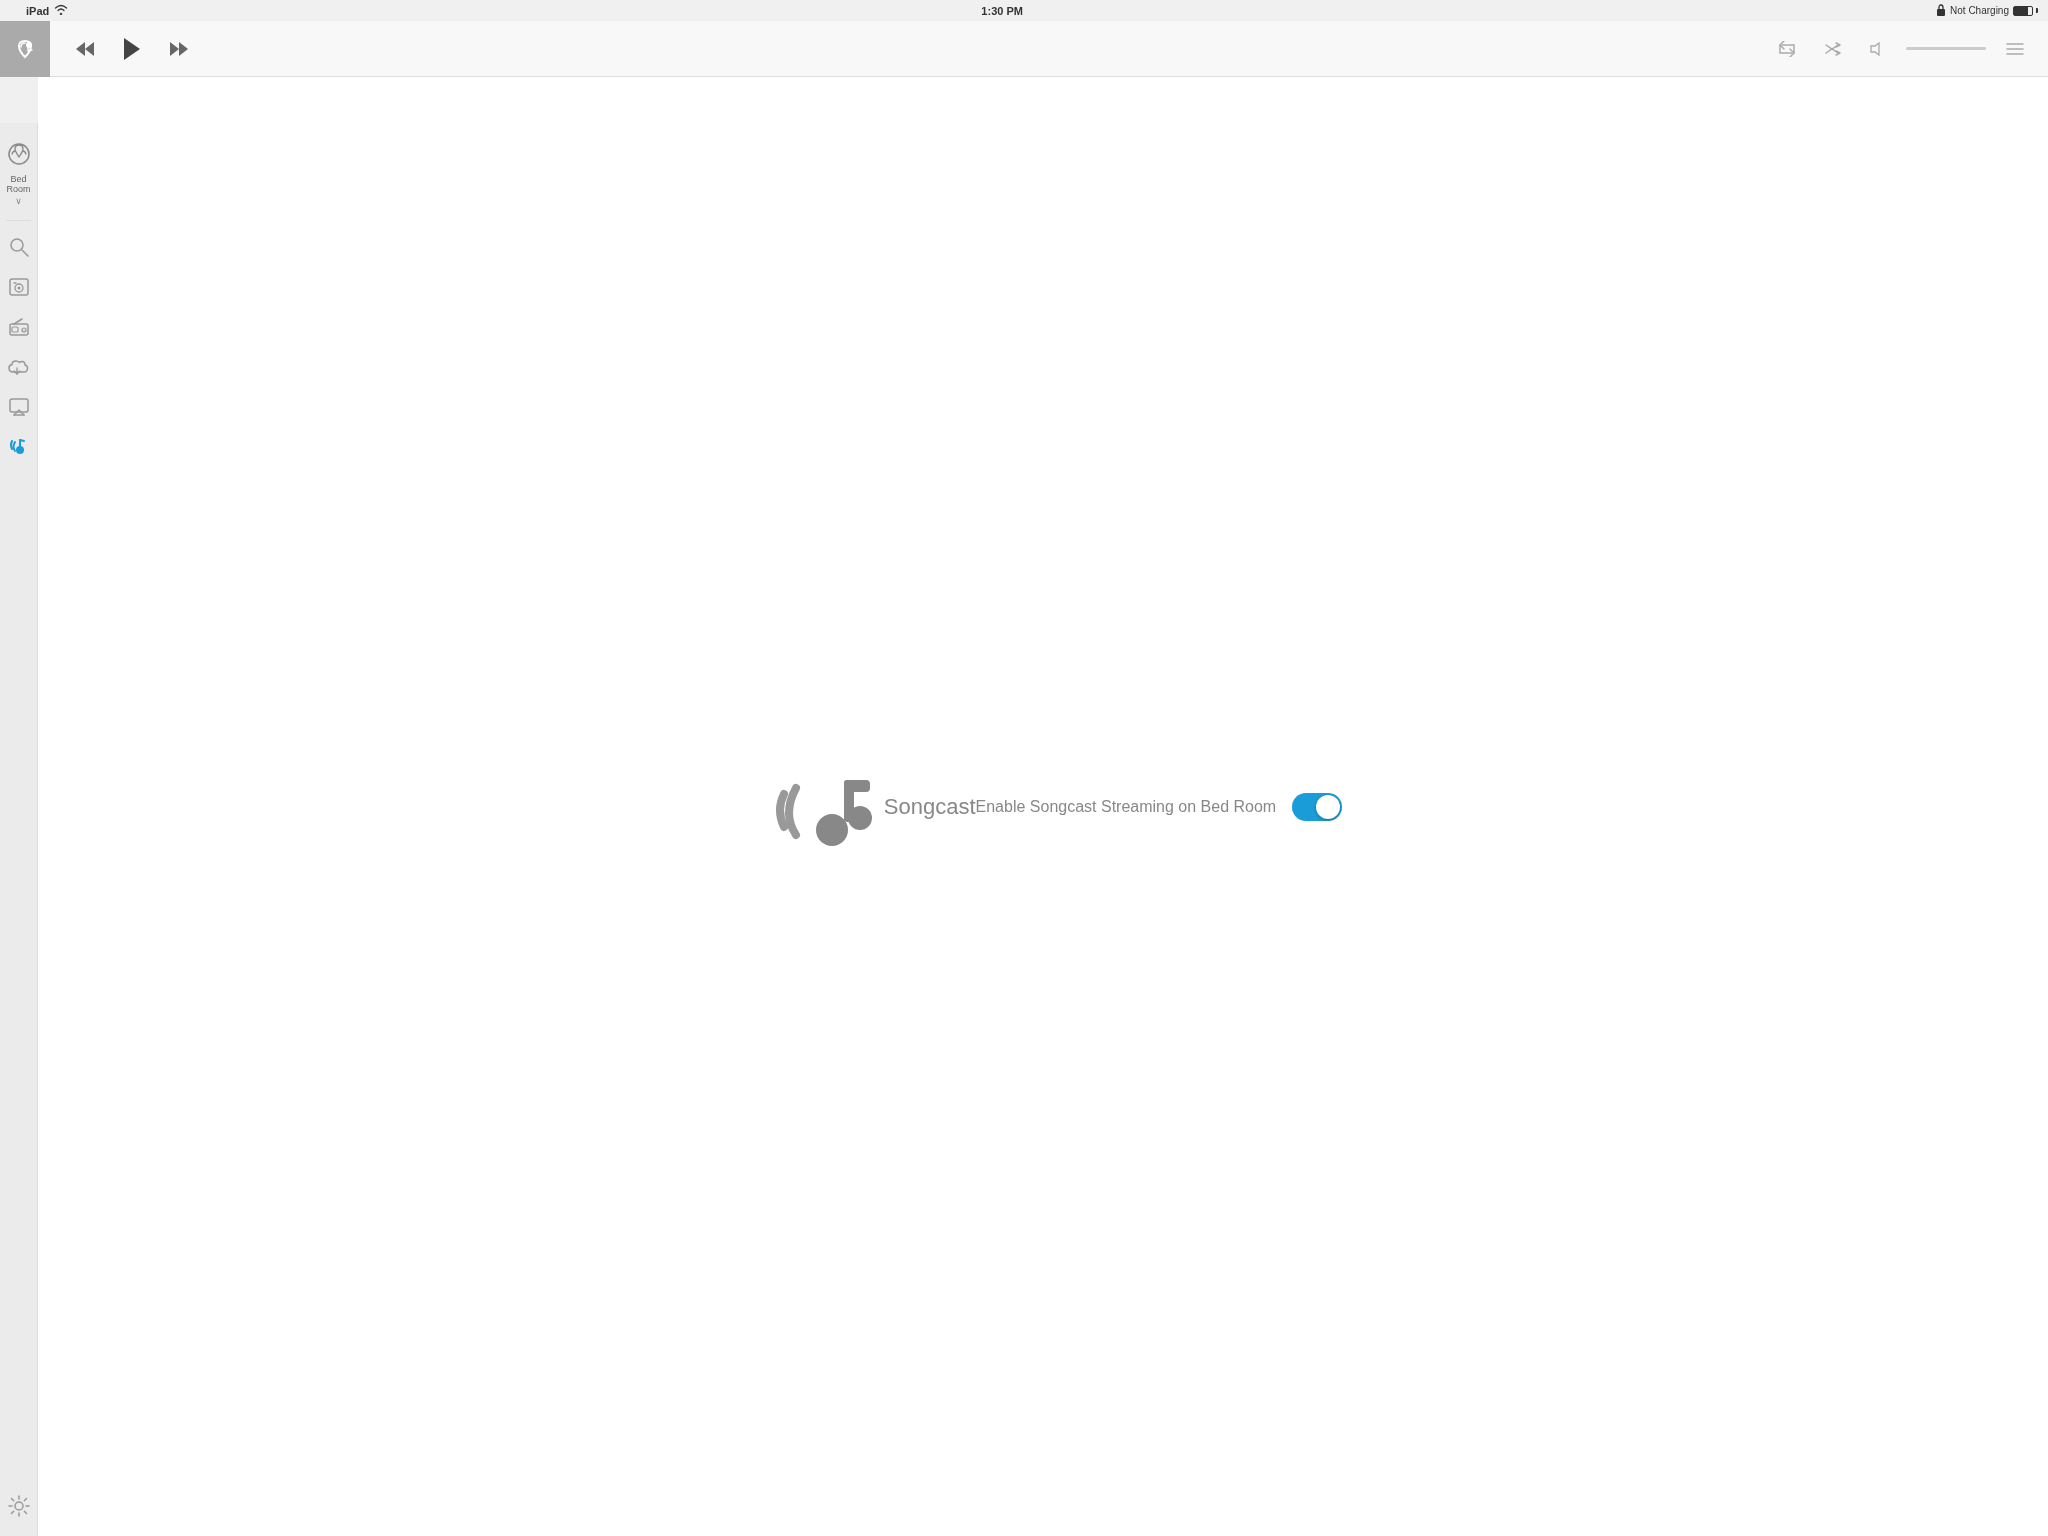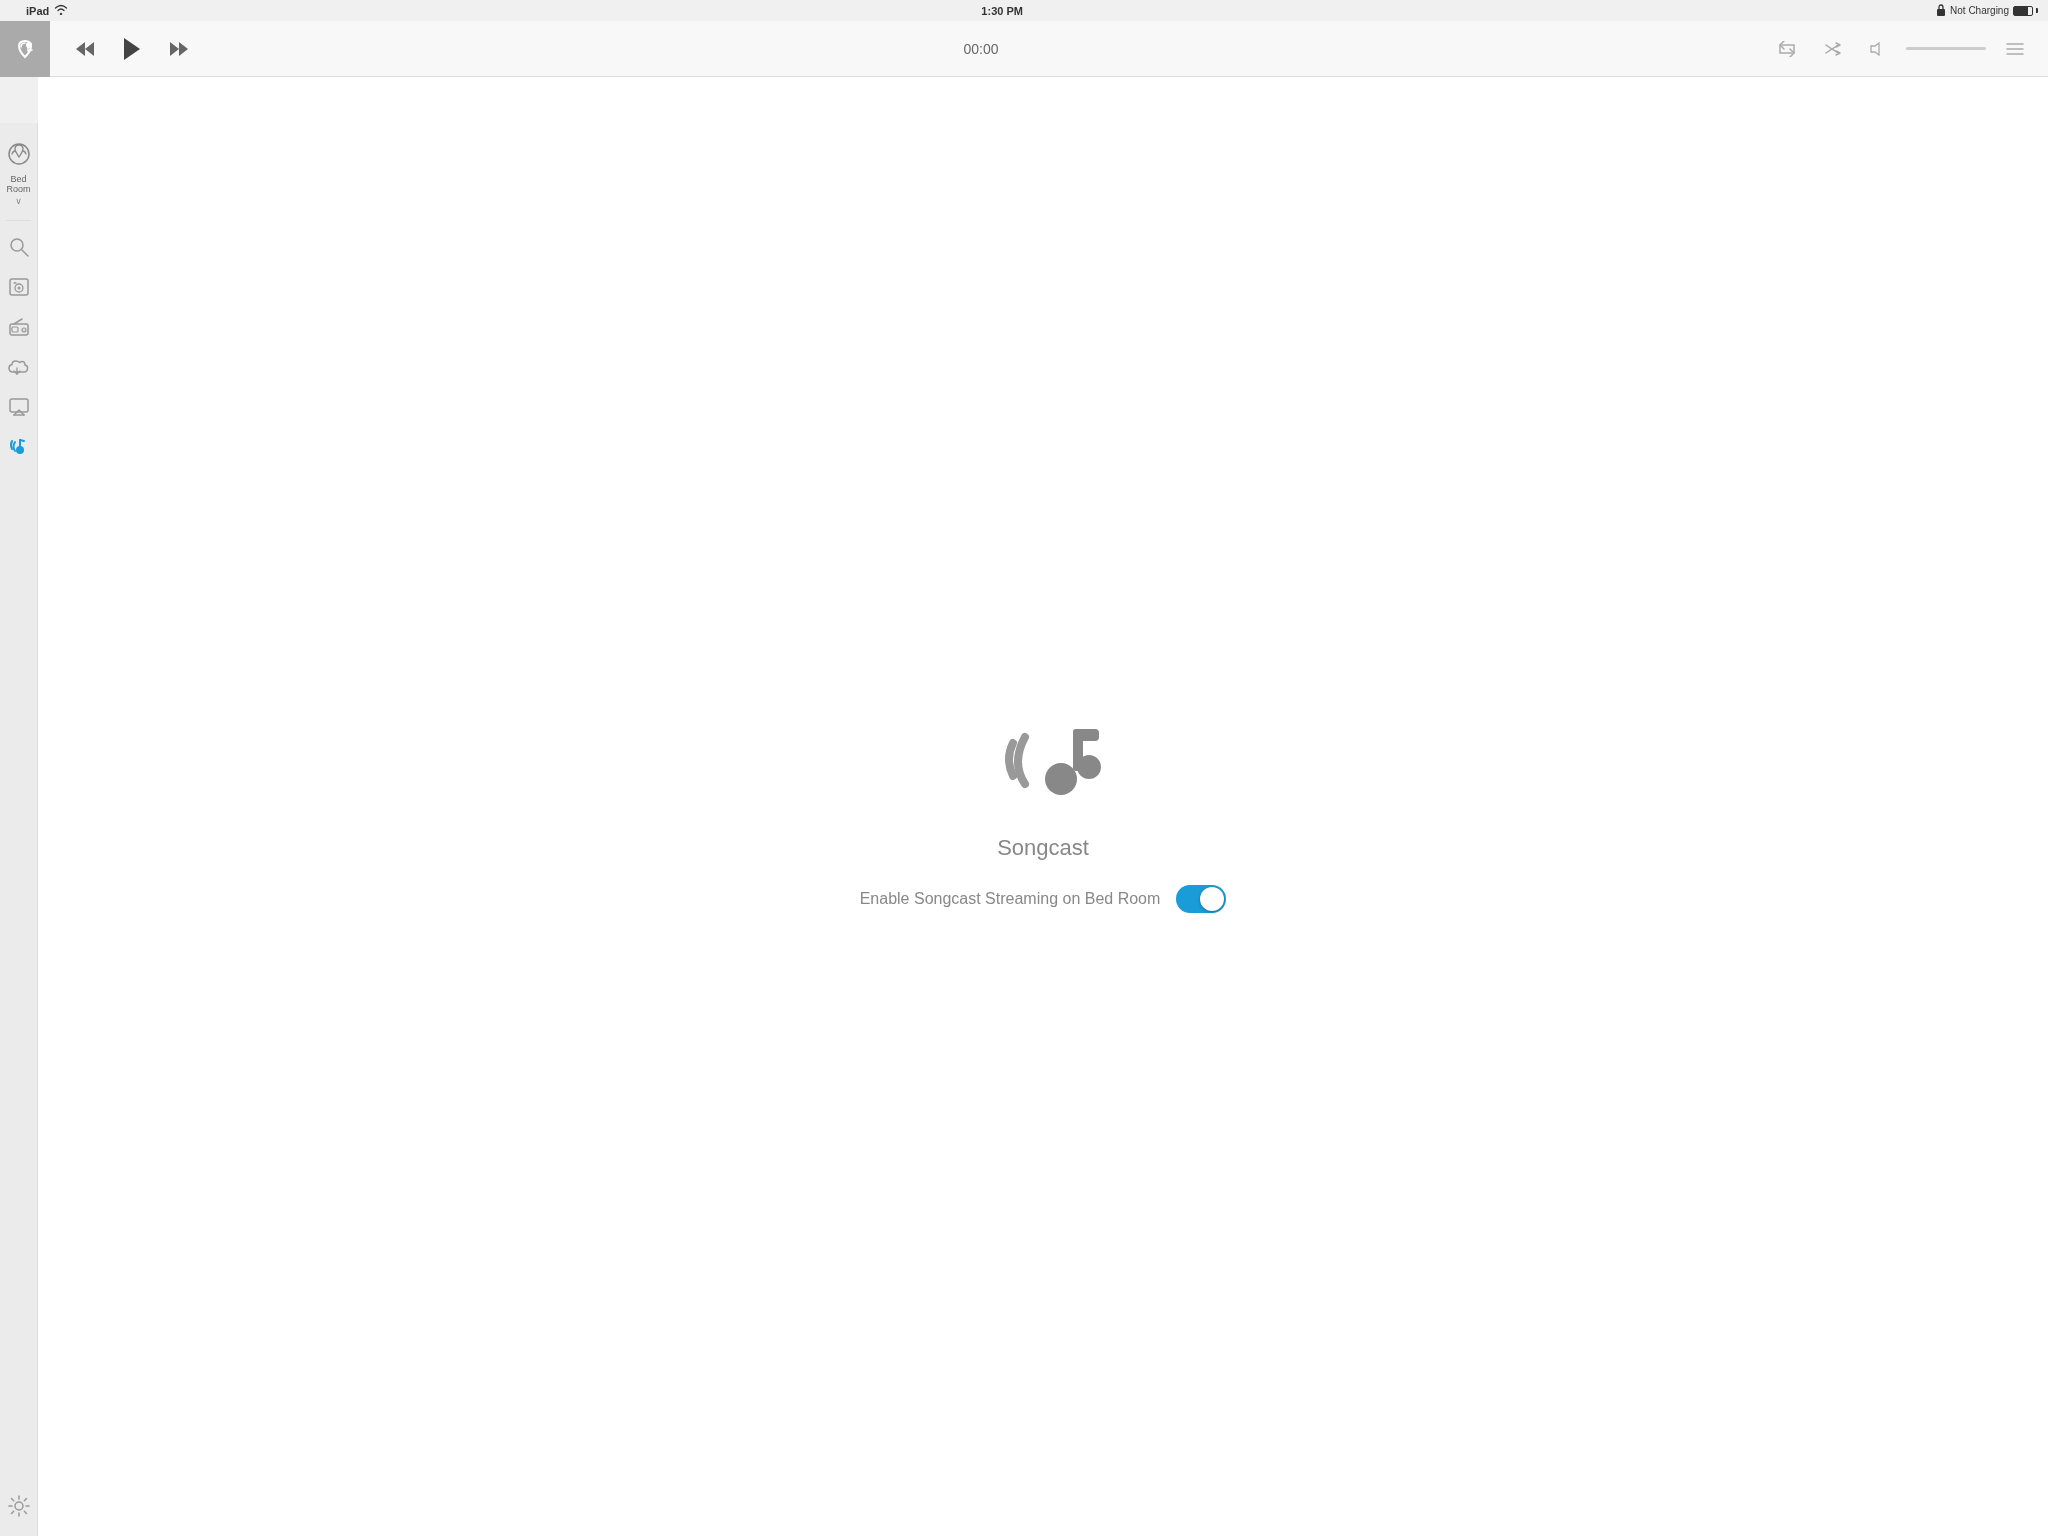--- a/index.html
+++ b/index.html
@@ -222,24 +222,22 @@
 
     .sidebar-bottom {
       margin-top: auto;
     }
 
     
     .main-content {
       flex: 1;
       background: #fff;
       display: flex;
-      flex-direction: column;
       align-items: center;
       justify-content: center;
-      gap: 24px;
     }
 
     .songcast-icon-container {
       display: flex;
       align-items: center;
       justify-content: center;
     }
 
     .songcast-label {
       font-size: 22px;
@@ -337,21 +335,20 @@
           <polygon points="2,1 18,12 2,23" fill="#444"></polygon>
         </svg>
       </button>
       <button class="control-btn">
         <svg width="22" height="18" viewBox="0 0 22 18">
           <polygon points="2,2 11,9 2,16" fill="#666"></polygon>
           <polygon points="11,2 20,9 11,16" fill="#666"></polygon>
         </svg>
       </button>
 
-      <div class="time-display">00:00</div>
     </div>
 
     <div class="right-controls">
       <button class="control-btn">
         <svg width="18" height="16" viewBox="0 0 18 16">
           <path d="M2 4 L2 12 L14 12" fill="none" stroke="#aaa" stroke-width="1.5" stroke-linecap="round"></path>
           <path d="M6 8 L2 4 L6 0" fill="none" stroke="#aaa" stroke-width="1.5" stroke-linecap="round" stroke-linejoin="round"></path>
           <path d="M16 12 L16 4 L4 4" fill="none" stroke="#aaa" stroke-width="1.5" stroke-linecap="round"></path>
           <path d="M12 8 L16 12 L12 16" fill="none" stroke="#aaa" stroke-width="1.5" stroke-linecap="round" stroke-linejoin="round"></path>
         </svg>

